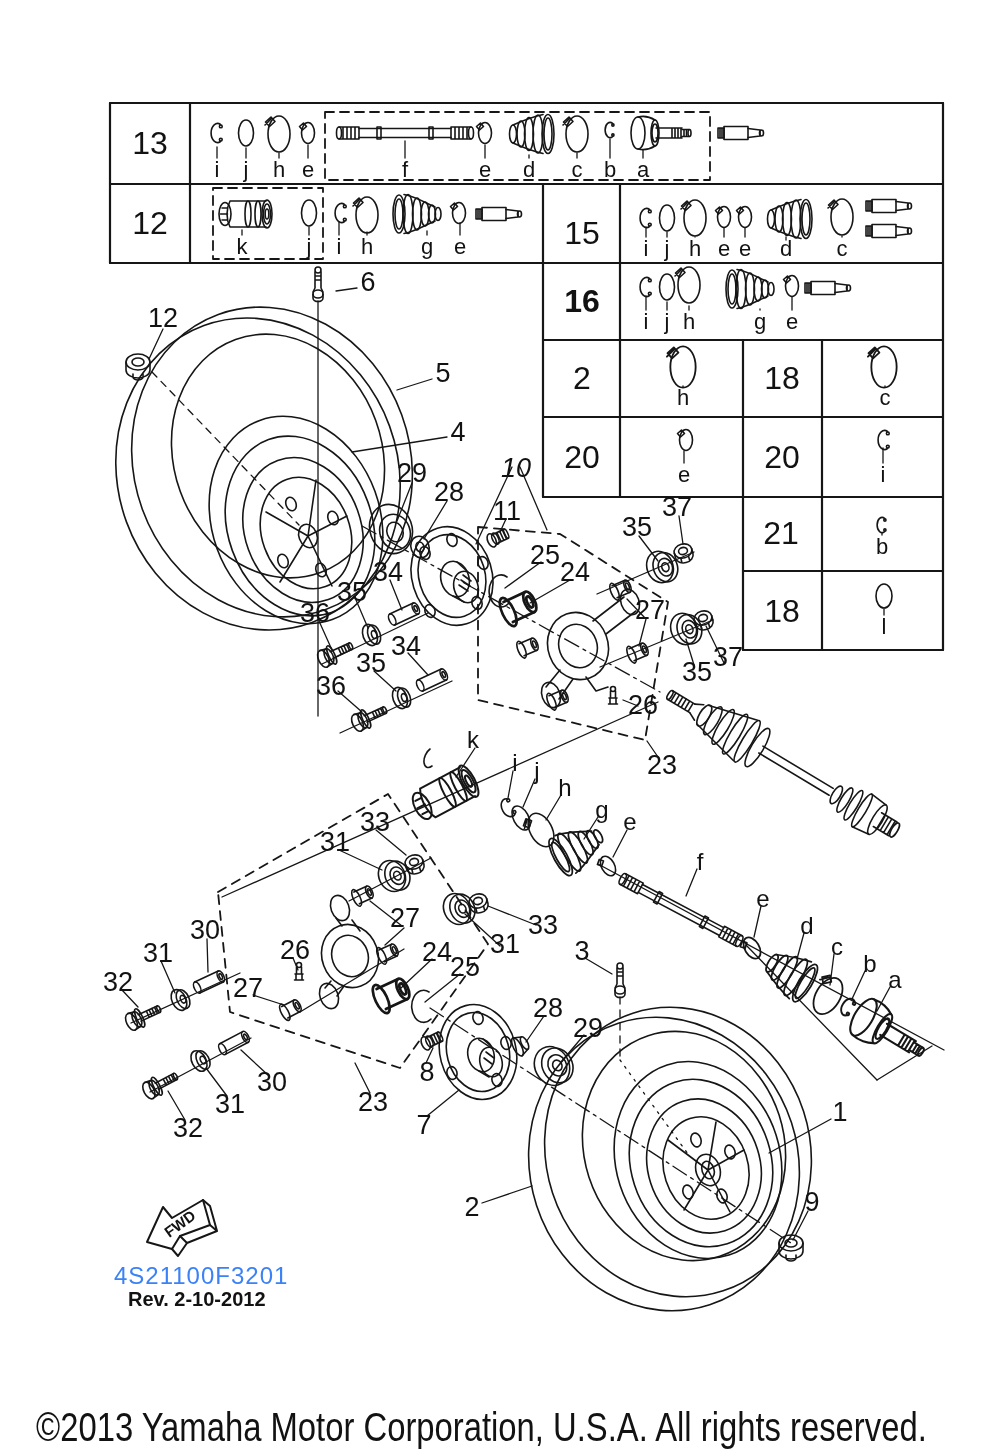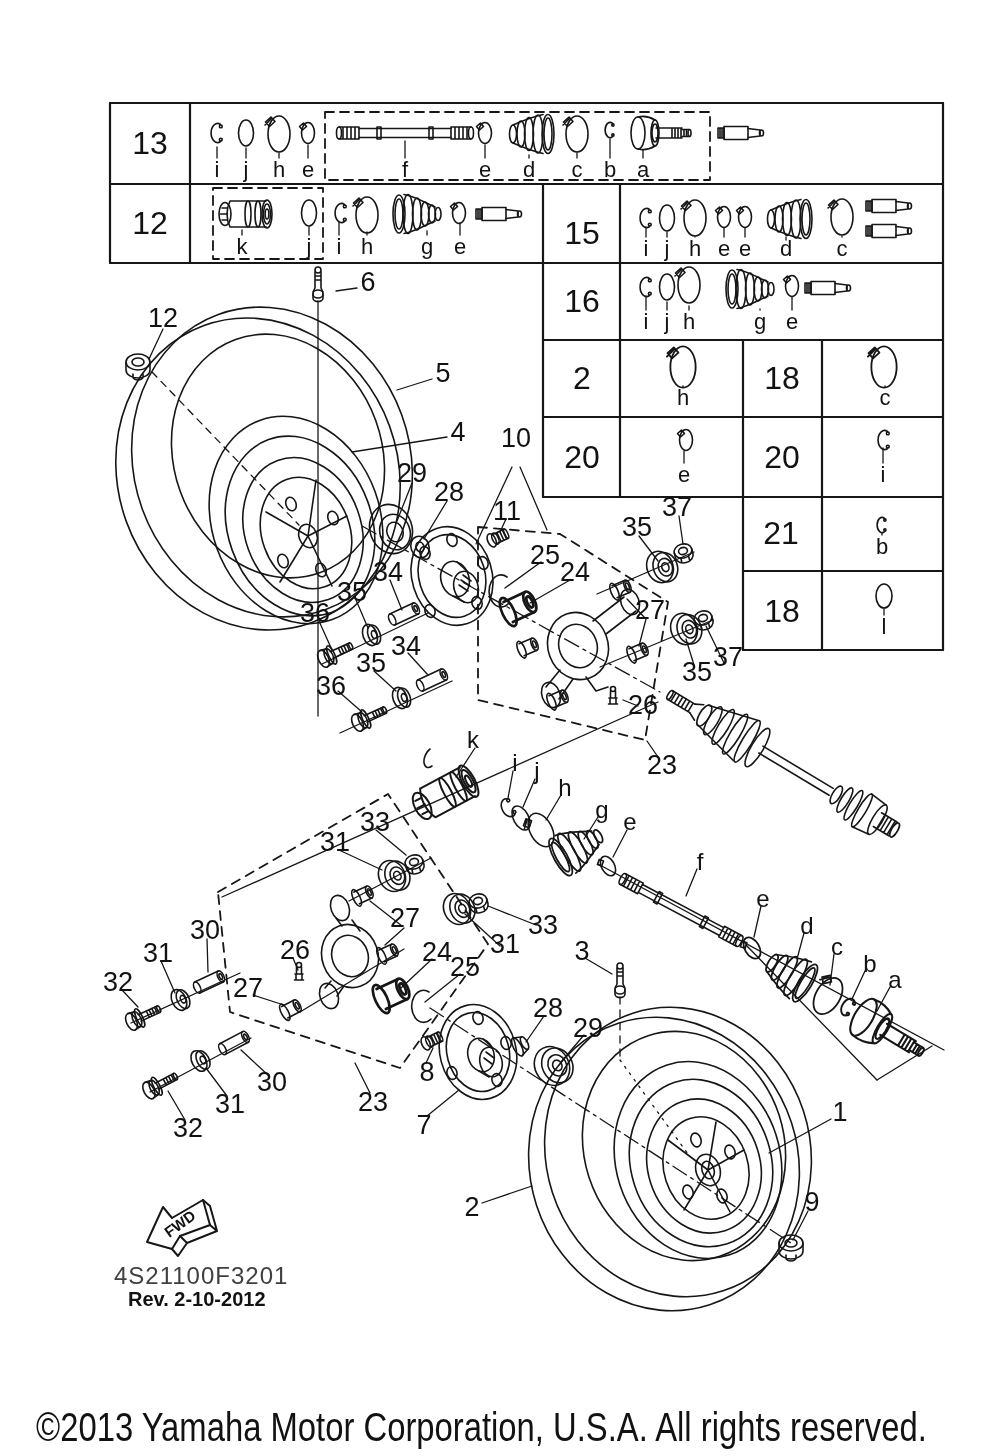--- a/index.html
+++ b/index.html
@@ -6,21 +6,21 @@
   .page{position:relative;width:1000px;height:1456px;background:#ffffff;
         font-family:"Liberation Sans",sans-serif;overflow:hidden}
   svg.art{position:absolute;left:0;top:0;width:1000px;height:1456px}
   svg.art *{vector-effect:none}
   .lb{position:absolute;transform:translate(-50%,-50%);color:#121212;white-space:nowrap;
       font-family:"Liberation Sans",sans-serif;line-height:1}
   .num{font-size:27px}
   .tnum{font-size:32px}
   .letter{font-size:22px}
   .dletter{font-size:24px}
-  .code{position:absolute;left:114px;top:1262px;font-size:24px;letter-spacing:1px;color:#404040}
+  .code{position:absolute;left:114px;top:1262px;font-size:24px;letter-spacing:1px;color:#3b82f6}
   .rev{position:absolute;left:128px;top:1288px;font-size:20px;font-weight:bold;color:#121212}
   .copyright{position:absolute;left:36px;top:1404px;font-size:41px;color:#121212;
              transform:scaleX(0.8);transform-origin:0 0;white-space:nowrap}
 </style>
 </head>
 <body>
 
 <div class="page">
 
 <svg class="art" viewBox="0 0 1000 1456" fill="none" stroke="#161616" stroke-width="1.6" stroke-linecap="round" stroke-linejoin="round">
@@ -506,21 +506,21 @@
         <line x1="620" y1="1060" x2="688" y2="1154" stroke="#161616" stroke-dasharray="2 6"></line>
         <line x1="362" y1="526" x2="660" y2="692" stroke="#161616" stroke-dasharray="16 5 3 5"></line>
         <line x1="430" y1="1008" x2="791" y2="1243" stroke="#161616" stroke-dasharray="16 5 3 5"></line>
       </g>
 </svg>
 
 <div id="label-layer">
       <div class="lb tnum" style="left: 150px; top: 143px;">13</div>
       <div class="lb tnum" style="left: 150px; top: 223px;">12</div>
       <div class="lb tnum" style="left: 582px; top: 233px;">15</div>
-      <div class="lb tnum" style="left: 582px; top: 301px;">16</div>
+      <div class="lb tnum" style="left: 582px; top: 301px; font-weight: bold;">16</div>
       <div class="lb tnum" style="left: 582px; top: 378px;">2</div>
       <div class="lb tnum" style="left: 782px; top: 378px;">18</div>
       <div class="lb tnum" style="left: 582px; top: 457px;">20</div>
       <div class="lb tnum" style="left: 782px; top: 457px;">20</div>
       <div class="lb tnum" style="left: 781px; top: 533px;">21</div>
       <div class="lb tnum" style="left: 782px; top: 611px;">18</div>
       <div class="lb letter" style="left: 217px; top: 170px;">i</div>
       <div class="lb letter" style="left: 246px; top: 170px;">j</div>
       <div class="lb letter" style="left: 279px; top: 170px;">h</div>
       <div class="lb letter" style="left: 308px; top: 170px;">e</div>
@@ -553,21 +553,21 @@
       <div class="lb letter" style="left: 684px; top: 475px;">e</div>
       <div class="lb letter" style="left: 883px; top: 475px;">i</div>
       <div class="lb letter" style="left: 882px; top: 547px;">b</div>
       <div class="lb letter" style="left: 884px; top: 627px;">l</div>
       <div class="lb num" style="left: 368px; top: 282px;">6</div>
       <div class="lb num" style="left: 163px; top: 318px;">12</div>
       <div class="lb num" style="left: 443px; top: 373px;">5</div>
       <div class="lb num" style="left: 458px; top: 432px;">4</div>
       <div class="lb num" style="left: 412px; top: 473px;">29</div>
       <div class="lb num" style="left: 449px; top: 492px;">28</div>
-      <div class="lb num" style="left: 516px; top: 438px;">10</div>
+      <div class="lb num" style="left: 516px; top: 468px; font-style: italic;">10</div>
       <div class="lb num" style="left: 507px; top: 511px;">11</div>
       <div class="lb num" style="left: 545px; top: 555px;">25</div>
       <div class="lb num" style="left: 575px; top: 572px;">24</div>
       <div class="lb num" style="left: 637px; top: 527px;">35</div>
       <div class="lb num" style="left: 677px; top: 507px;">37</div>
       <div class="lb num" style="left: 650px; top: 610px;">27</div>
       <div class="lb num" style="left: 728px; top: 657px;">37</div>
       <div class="lb num" style="left: 697px; top: 672px;">35</div>
       <div class="lb num" style="left: 388px; top: 572px;">34</div>
       <div class="lb num" style="left: 352px; top: 592px;">35</div>

